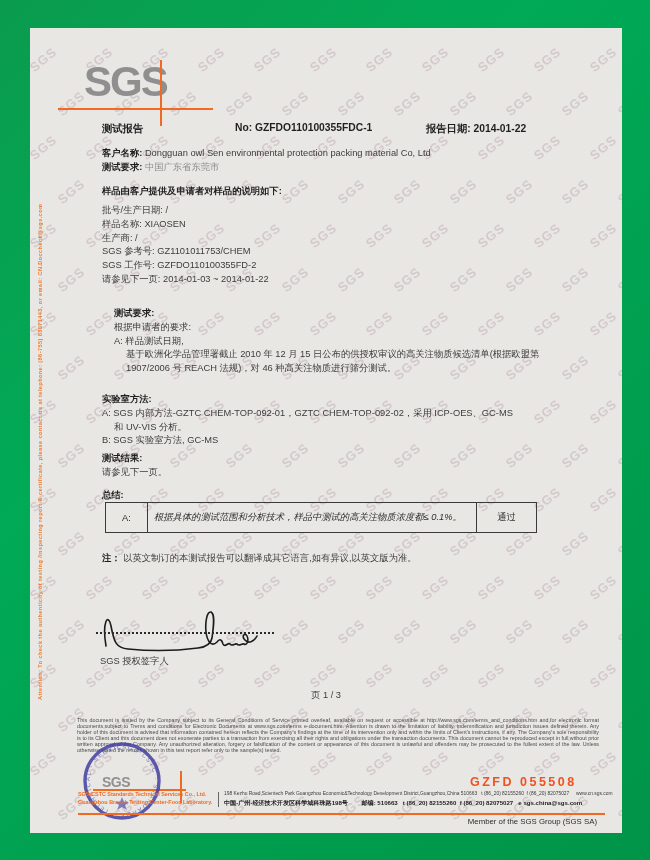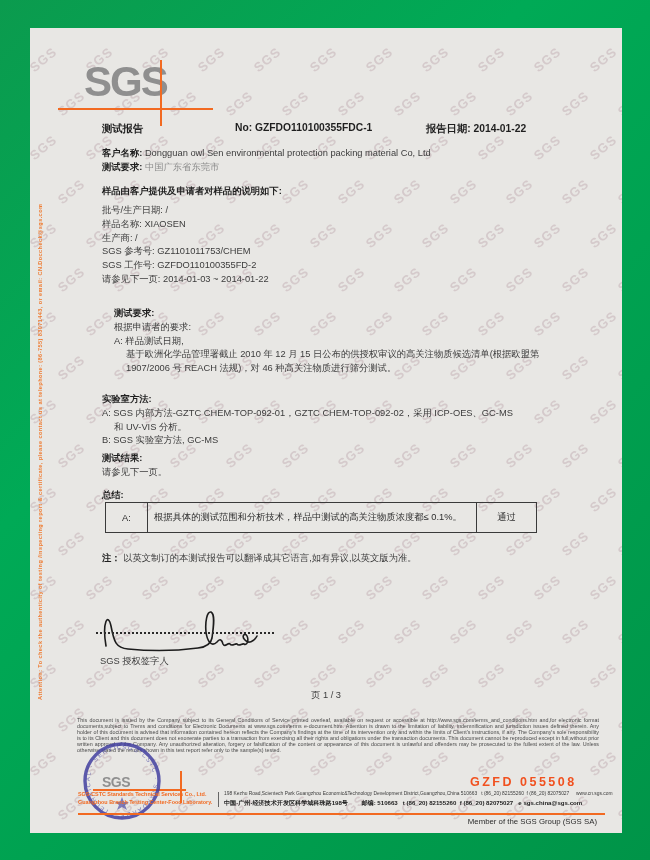--- a/index.html
+++ b/index.html
@@ -331,21 +331,21 @@
   <div class="abs txt" style="left:72px; top:424px; width:490px;">
     <div class="line b">测试结果:</div>
     <div class="line">请参见下一页。</div>
   </div>
 
   <div class="abs txt b" style="left:72px; top:461px;">总结:</div>
   <table class="sum abs" style="left:75px; top:474px;">
     <tbody>
         <tr>
       <td class="c" style="width:42px;">A:</td>
-      <td style="width:330px;">根据具体的测试范围和分析技术，样品中测试的高关注物质浓度都≤ 0.1%。</td>
+      <td style="width:330px;font-style:italic;">根据具体的测试范围和分析技术，样品中测试的高关注物质浓度都≤ 0.1%。</td>
       <td class="c" style="width:60px;">通过</td>
     </tr>
   </tbody>
     </table>
 
   <div class="abs txt" style="left:72px; top:524px; width:490px;">
     <span class="b">注：</span>
     <span>以英文制订的本测试报告可以翻译成其它语言,如有异议,以英文版为准。</span>
   </div>
 

